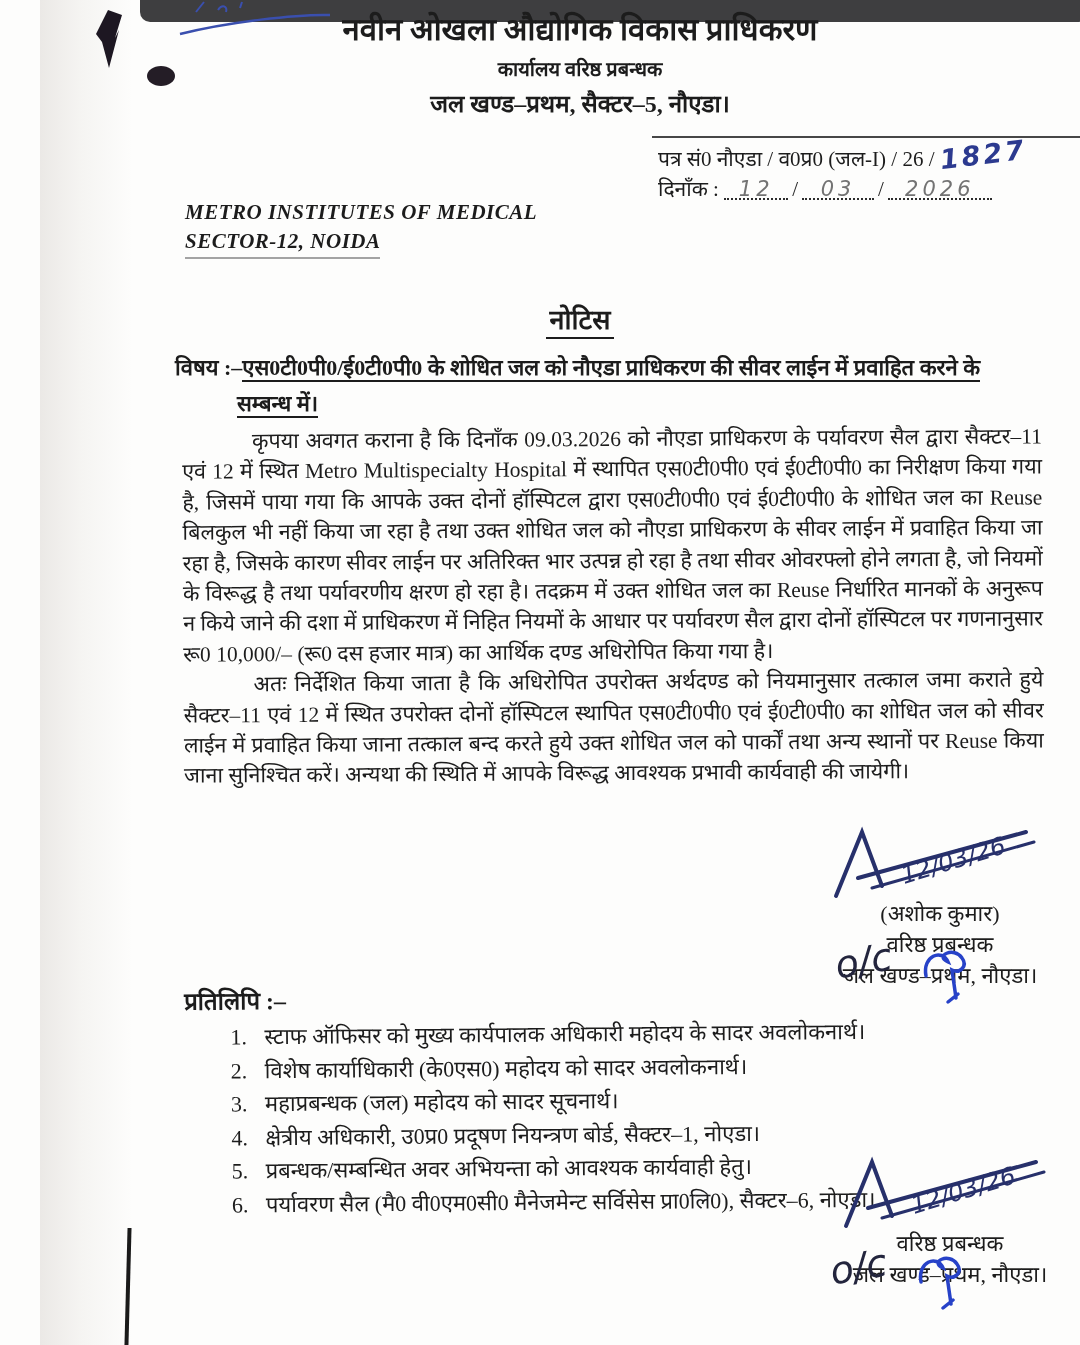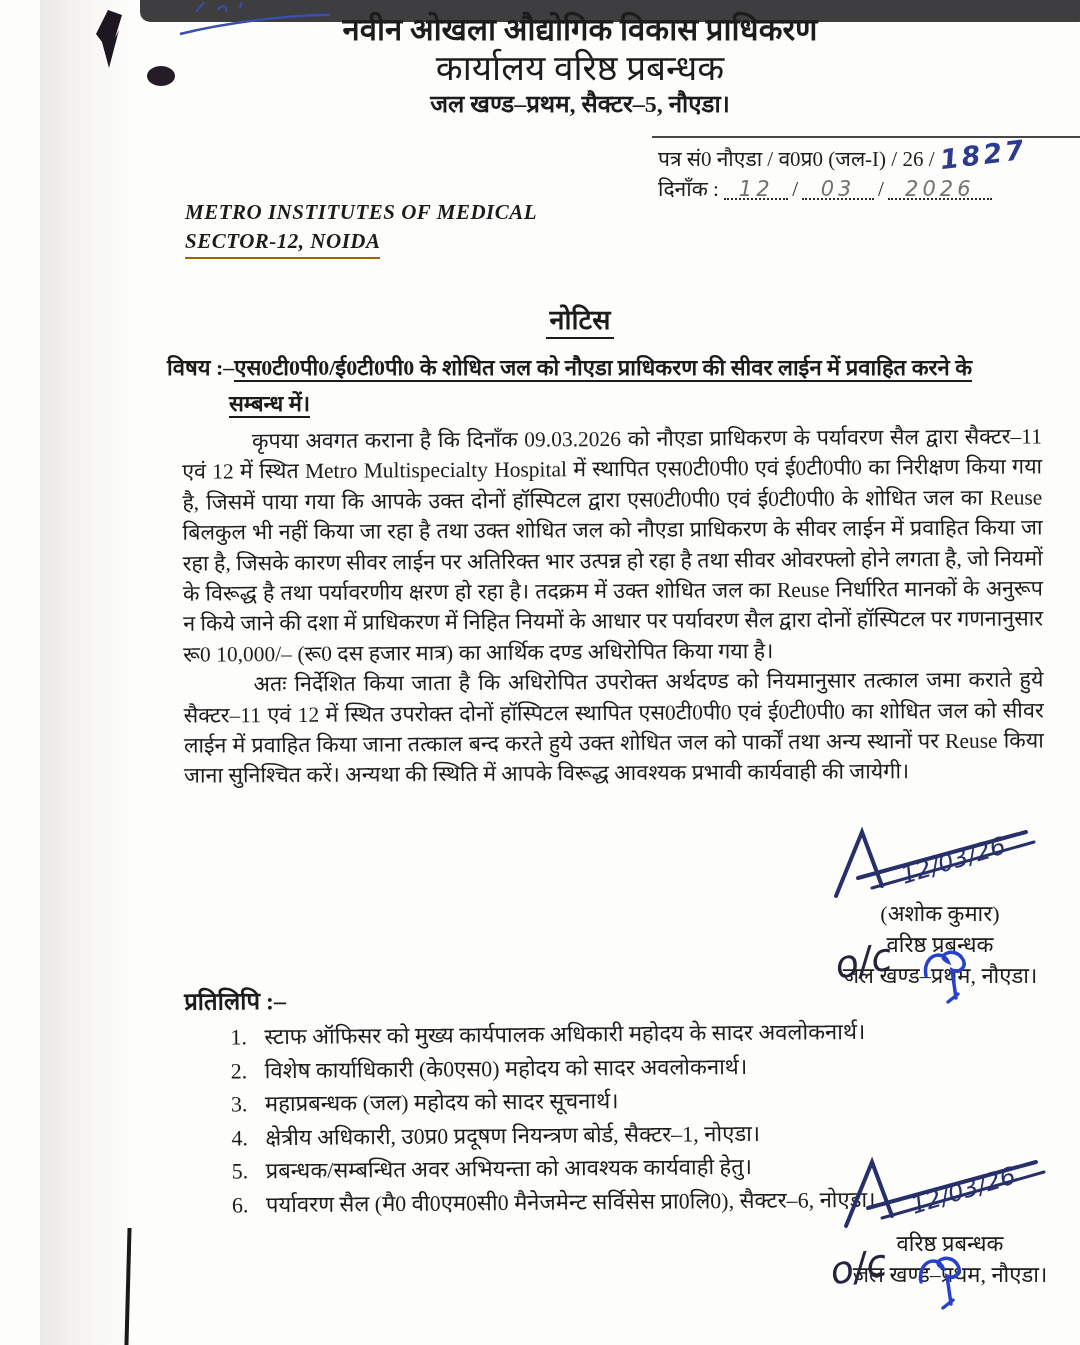--- a/index.html
+++ b/index.html
@@ -26,42 +26,42 @@
     position:absolute;left:86px;top:1228px;width:4px;height:117px;
     background:#1a1a1a;transform:rotate(1.5deg);
   }
   .sep-line{
     position:absolute;left:612px;top:136px;width:468px;height:2px;background:#474747;
   }
   .blot{position:absolute;}
   
   .header{position:absolute;left:120px;top:10px;width:840px;text-align:center;}
   .h1{font-size:31px;font-weight:bold;line-height:40px;}
-  .h2{font-size:35px;font-weight:normal;line-height:38px;}
+  .h2{font-size:20px;font-weight:bold;line-height:38px;}
   .h3{font-size:24px;font-weight:bold;line-height:33px;}
   
   .refblock{position:absolute;left:618px;top:142px;width:452px;font-size:21px;line-height:30px;}
   .hand{font-family:"DejaVu Sans",sans-serif;font-style:italic;}
   .ref-num{
     display:inline-block;color:#2c3a8f;font-size:27px;font-weight:bold;
     transform:rotate(-7deg) translateY(-2px);letter-spacing:3px;
   }
   .dotted{display:inline-block;border-bottom:2px dotted #2c2c2c;text-align:center;height:24px;}
   .d1{width:64px;} .d2{width:72px;} .d3{width:104px;}
   .date-hand{color:#737373;font-size:21px;letter-spacing:4px;}
   .slash{padding:0 4px;}
   
   .addressee{position:absolute;left:145px;top:198px;width:520px;
     font-size:21px;font-weight:bold;letter-spacing:.5px;line-height:29px;font-style:italic;}
-  .addressee .ul{border-bottom:2px solid #a16207;display:inline-block;padding-bottom:1px;}
+  .addressee .ul{border-bottom:2px solid #a3a3a3;display:inline-block;padding-bottom:1px;}
   
   .notice{position:absolute;left:0;top:300px;width:1080px;text-align:center;}
   .notice span{font-size:27px;font-weight:bold;border-bottom:2px solid #1c1c1c;padding:0 4px 2px;}
   
-  .subject{position:absolute;left:127px;top:350px;width:860px;font-size:22px;line-height:36px;font-weight:bold;}
+  .subject{position:absolute;left:135px;top:350px;width:860px;font-size:22px;line-height:36px;font-weight:bold;}
   .subject .lbl{font-weight:bold;}
   .subject .ul{border-bottom:2px solid #1c1c1c;}
   .subject .line2{margin-left:62px;display:inline-block;text-align:center;}
   
   .bodytext{
     position:absolute;left:143px;top:424px;width:860px;
     font-size:21.5px;line-height:30.4px;text-align:justify;
     transform:rotate(-0.35deg);
   }
   .bodytext p{margin:0;text-indent:70px;}

